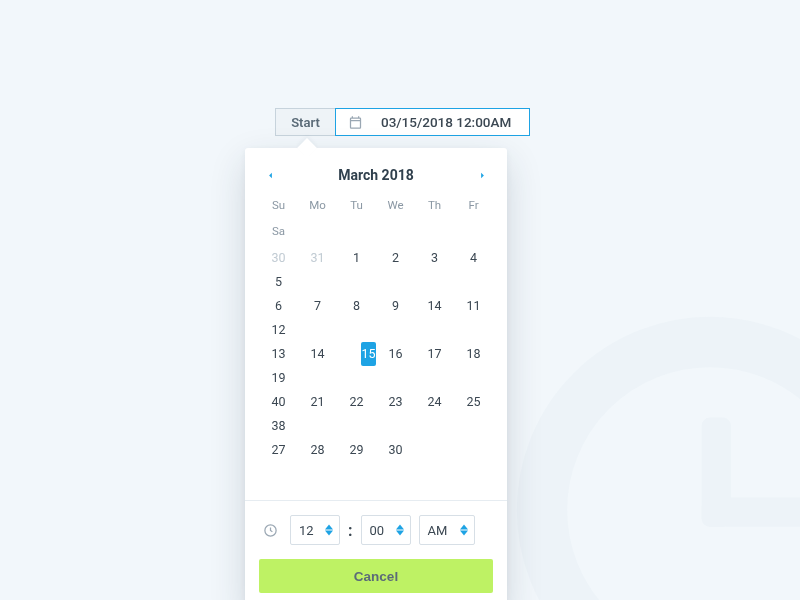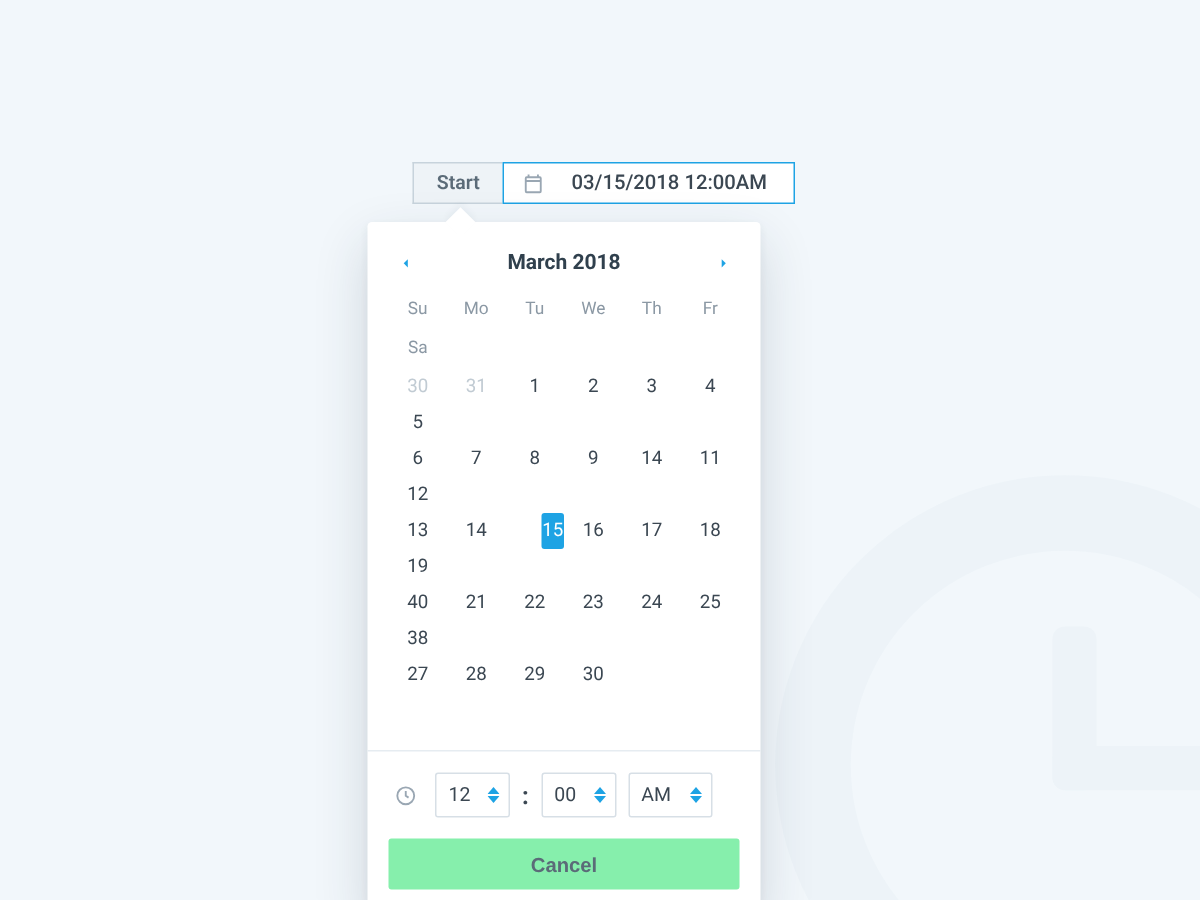--- a/index.html
+++ b/index.html
@@ -147,21 +147,21 @@
   }
   .btn {
     flex: 1;
     height: 34px;
     border: none;
     border-radius: 2px;
     font-size: 13.5px;
     font-weight: 700;
     cursor: pointer;
   }
-  .btn-cancel { background: #86efac; color: #5b6b78; }
+  .btn-cancel { background: #bef264; color: #5b6b78; }
   .btn-apply  { background: #1ea3e4; color: #ffffff; }
 </style>
 </head>
 <body>
 
 <svg class="bg-deco" viewBox="0 0 100 100">
   <circle cx="50" cy="50" r="40" fill="none" stroke="#e4edf3" stroke-width="12"></circle>
   <rect x="48" y="28" width="7" height="26" rx="2" fill="#e4edf3"></rect>
   <rect x="48" y="47" width="26" height="7" rx="2" fill="#e4edf3"></rect>
 </svg>

